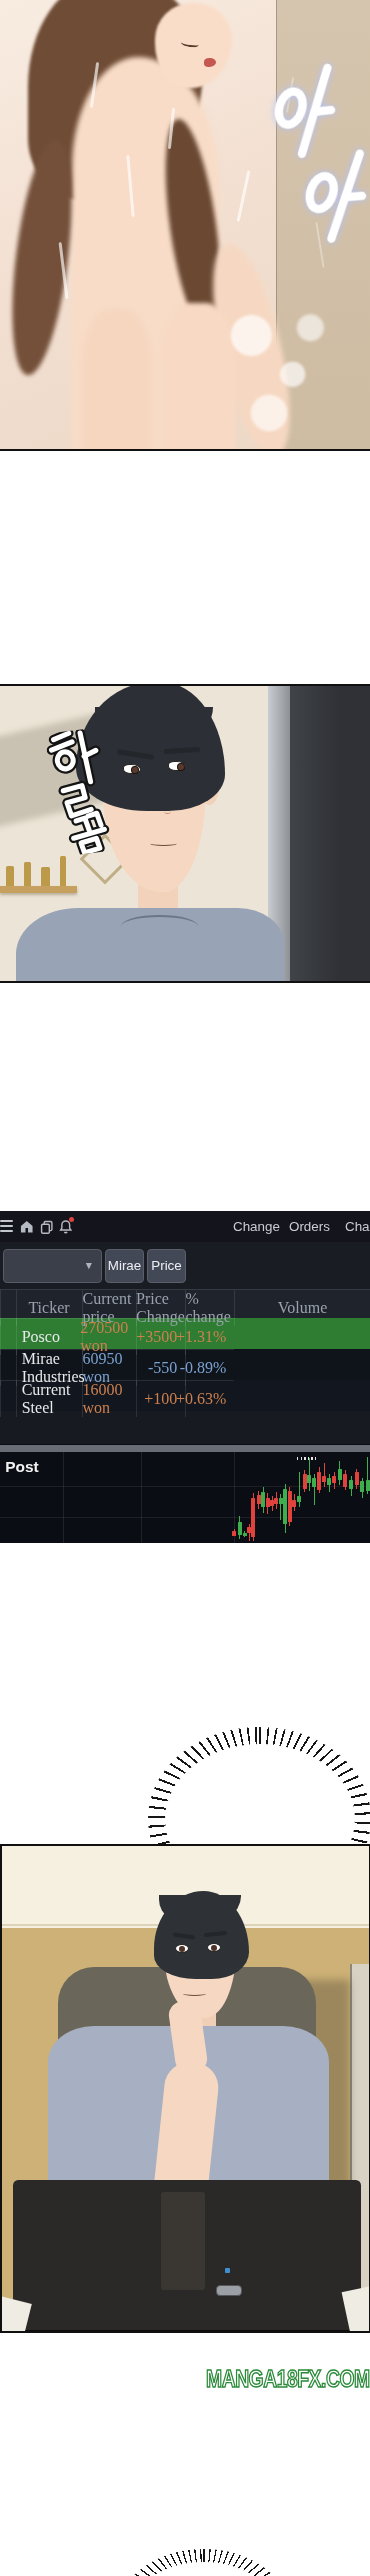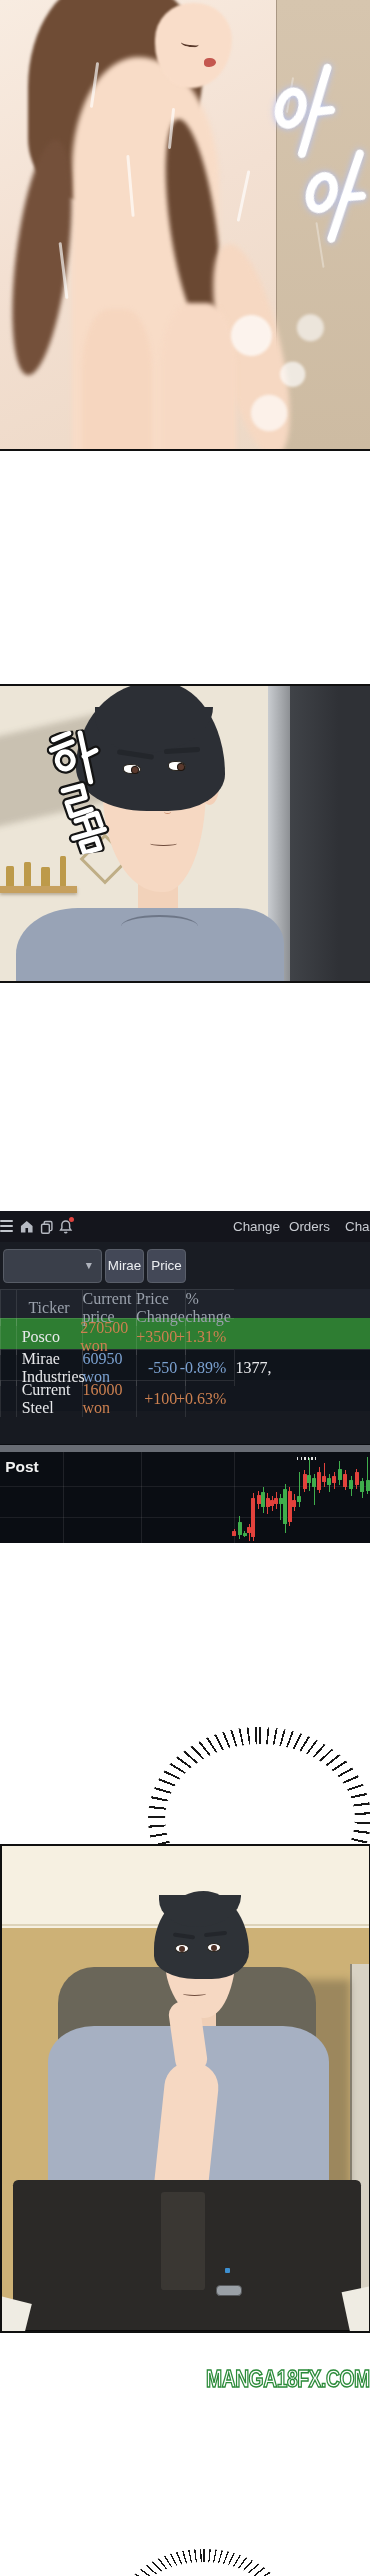--- a/index.html
+++ b/index.html
@@ -250,35 +250,35 @@
       <div class="t-btn" style="left:147px;width:37px;">Price</div>
     </div>
 
     <div class="t-table">
       <div class="t-row t-head">
         <div></div>
         <div>Ticker</div>
         <div>Current price</div>
         <div>Price Change</div>
         <div>% change</div>
+        <div>Volume</div>
       </div>
       <div class="t-row row-hl">
         <div></div>
         <div class="r-w cell-l">Posco</div>
         <div class="r-up cell-r">270500 won</div>
         <div class="r-up cell-r">+3500</div>
         <div class="r-up cell-r">+1.31%</div>
       </div>
       <div class="t-row row-d1">
         <div></div>
         <div class="r-w cell-l">Mirae Industries</div>
         <div class="r-down cell-r">60950 won</div>
         <div class="r-down cell-r">-550</div>
         <div class="r-down cell-r">-0.89%</div>
-        <div class="r-w cell-l" style="padding-left:1px;">1377,</div>
       </div>
       <div class="t-row row-d2">
         <div></div>
         <div class="r-w cell-l">Current Steel</div>
         <div class="r-up cell-r">16000 won</div>
         <div class="r-up cell-r">+100</div>
         <div class="r-up cell-r">+0.63%</div>
       </div>
     </div>
 

